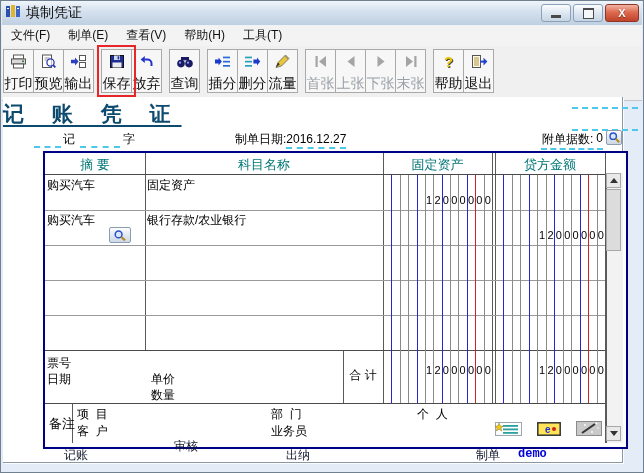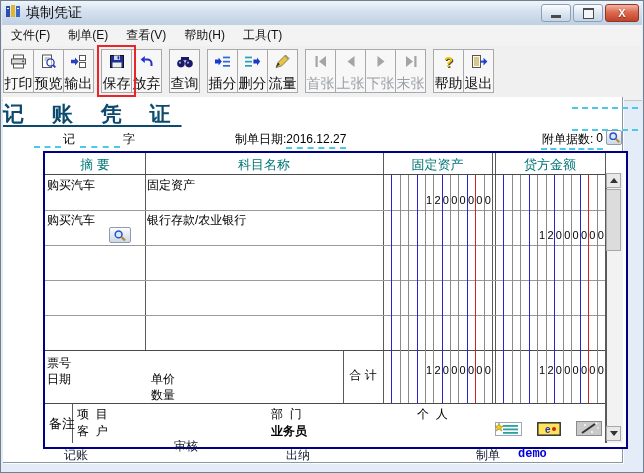--- a/index.html
+++ b/index.html
@@ -386,21 +386,21 @@
           <span>0</span>
           <span>0</span>
           <span>0</span>
           <span>0</span>
           <span>0</span>
         </div>
         <div class="cellTxt" style="left:4px;top:262px;font-size:13px;font-family:Liberation Mono, monospace;">备注</div>
         <div class="cellTxt" style="left:32px;top:253px;">项  目</div>
         <div class="cellTxt" style="left:32px;top:270px;">客  户</div>
         <div class="cellTxt" style="left:226px;top:253px;">部  门</div>
-        <div class="cellTxt" style="left:226px;top:270px;font-weight:bold;">业务员</div>
+        <div class="cellTxt" style="left:226px;top:270px;">业务员</div>
         <div class="cellTxt" style="left:372px;top:253px;">个  人</div>
         <div class="mini-ico" style="left:450px;top:269px;"><svg width="27" height="14" viewBox="0 0 27 14">
             <rect x="0.5" y="0.5" width="26" height="13" fill="#fff" stroke="#9aa8b5"></rect>
    <rect x="8" y="3" width="15" height="1.8" fill="#2aa0a0"></rect>
             <rect x="8" y="6.5" width="15" height="1.8" fill="#2aa0a0"></rect>
    <rect x="8" y="10" width="15" height="1.8" fill="#2aa0a0"></rect>
    <polygon points="4,1 5.2,4 8.4,4.2 5.8,6 6.8,9 4,7.2 1.2,9 2.2,6 -0.4,4.2 2.8,4" fill="#f0c81e" stroke="#8a7210" stroke-width="0.5"></polygon>
           </svg></div>
         <div class="mini-ico" style="left:492px;top:269px;"><svg width="24" height="14" viewBox="0 0 24 14">
             <rect x="0.8" y="0.8" width="22.4" height="12.4" fill="#ffe458" stroke="#333" stroke-width="1.5"></rect>

